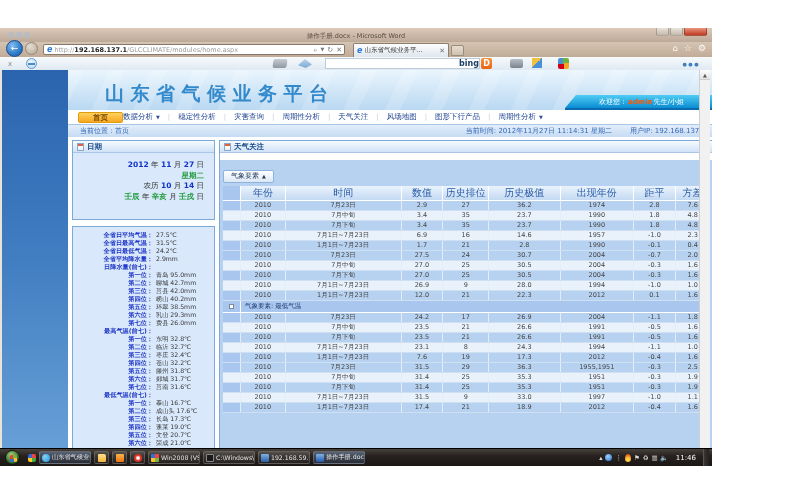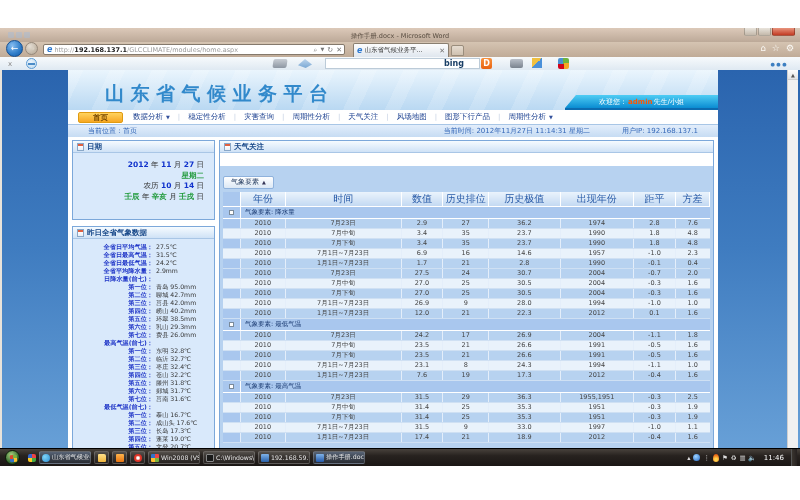--- a/index.html
+++ b/index.html
@@ -1,17 +1,17 @@
 <!DOCTYPE html>
 <html><head>
 <meta charset="utf-8">
 <style>
 *{margin:0;padding:0;box-sizing:border-box}
 body{width:800px;height:500px;position:relative;background:#fff;font-family:"DejaVu Sans","Liberation Sans",sans-serif;overflow:hidden}
-#shot{position:absolute;left:0;top:28px;width:800px;height:438px;overflow:hidden}
+#shot{position:absolute;left:0;top:28px;width:712px;height:438px;overflow:hidden}
 
 #wordbar{position:absolute;left:0;top:0;width:100%;height:14px;background:linear-gradient(#dcc9b9,#bca998)}
 #wordbar .title{position:absolute;left:0;right:0;top:4px;text-align:center;font-size:6.5px;color:#584c40}
 #wordbar .qat{position:absolute;left:8px;top:4px;display:flex;gap:2px}
 #wordbar .qat i{width:6px;height:6px;background:#a8bcd6;border-radius:1px;display:block;opacity:.5}
 .winbtns{position:absolute;right:5px;top:0;display:flex}
 .winbtn{width:13px;height:8px;border:1px solid #80746688;border-top:none;background:linear-gradient(#e9e4dc,#c4b9ab);border-radius:0 0 2px 2px;margin-left:1px}
 .winbtn.close{width:23px;background:linear-gradient(#e8957e,#c23b24);border-color:#6e281a88}
 
 #iebar{position:absolute;left:0;top:14px;width:100%;height:15px;background:linear-gradient(#d5c4b2,#c0ab97)}
@@ -26,65 +26,65 @@
 #tab .x{margin-left:auto;color:#777;font-size:7px}
 #newtab{position:absolute;left:451px;top:3px;width:13px;height:11px;background:linear-gradient(#e6dcd0,#cfc1b0);border:1px solid #9a8d7c;border-radius:2px 2px 0 0}
 #iebar .rights{position:absolute;right:6px;top:1px;display:flex;gap:6px;color:#fbf9f5;font-size:9px}
 
 #favbar{position:absolute;left:0;top:29px;width:100%;height:13px;background:linear-gradient(#f7fafc,#dfe9f2)}
 #favbar .x{position:absolute;left:8px;top:3px;font-size:7px;color:#888}
 #favbar .circ{position:absolute;left:26px;top:1px;width:11px;height:11px;border-radius:50%;background:radial-gradient(circle at 40% 35%,#eaf4fc,#bcd8ee);border:1px solid #5d9bd3}
 #favbar .circ:before{content:"";position:absolute;left:1px;top:4px;width:7px;height:2px;background:#4a8cc8}
 #favbar .mid1{position:absolute;left:273px;top:2px;width:14px;height:9px;background:linear-gradient(#c8cdd4,#8d96a2);border-radius:2px;transform:skewX(-8deg)}
 #favbar .mid2{position:absolute;left:298px;top:2px;width:14px;height:9px;background:linear-gradient(#bcd4ec,#7aa8d4);border-radius:1px;clip-path:polygon(0 70%,50% 0,100% 60%,55% 100%)}
-#favbar .searchbox{position:absolute;left:325px;top:1px;width:155px;height:11px;background:#fff;border:1px solid #bccbd8;display:flex;align-items:center;justify-content:flex-end;padding-right:15px}
+#favbar .searchbox{position:absolute;left:325px;top:1px;width:155px;height:11px;background:#fff;border:1px solid #bccbd8;display:flex;align-items:center;justify-content:flex-end;padding-right:0}
 #favbar .bing{font-size:8px;font-weight:bold;color:#1a3f66}
 #favbar .dbox{position:absolute;left:481px;top:1px;width:11px;height:11px;background:linear-gradient(#f8913c,#e86312);border-radius:2px;color:#fff;font-size:8px;font-weight:bold;text-align:center;line-height:11px}
 #favbar .ico1{position:absolute;left:510px;top:2px;width:13px;height:9px;background:linear-gradient(#b9bfc8,#79828e);border-radius:2px}
 #favbar .ico2{position:absolute;left:532px;top:1px;width:10px;height:10px;background:linear-gradient(135deg,#f0c040 50%,#4a90d9 50%)}
 #favbar .ico3{position:absolute;left:558px;top:1px;width:11px;height:11px;background:conic-gradient(#6db33f 0 25%,#f5a623 0 50%,#d0021b 0 75%,#4a90d2 0);border-radius:2px}
 #favbar .dots{position:absolute;right:12px;top:4px;color:#3d7fc1;font-size:5px;letter-spacing:1.5px}
 
 #viewport{position:absolute;left:0;top:42px;width:100%;height:396px;background:linear-gradient(#2a64ae 0%,#3f7cc0 45%,#6ba3d9 100%);overflow:hidden}
 #viewport .ledge{position:absolute;left:0;top:0;width:2px;height:100%;background:#e9e3da}
 #vscroll{position:absolute;right:2px;top:0;width:11px;height:100%;background:#f1f1f1;border-left:1px solid #cfcfcf}
 #vscroll .arr{width:100%;height:10px;font-size:5px;color:#555;text-align:center;line-height:10px;background:linear-gradient(#fdfdfd,#e3e3e3);border-bottom:1px solid #cfcfcf}
 
 #content{position:absolute;left:68px;top:0;width:650px;height:396px;background:#fff}
 #banner{position:relative;height:40px;background:linear-gradient(180deg,#eaf5fd,#b9d8f2);overflow:hidden}
 #banner .stripes{position:absolute;inset:0;background:repeating-linear-gradient(115deg,rgba(255,255,255,.16) 0 14px,rgba(255,255,255,0) 14px 38px)}
 #banner .title{position:absolute;left:37px;top:11px;font-size:19px;font-weight:bold;color:#3289cb;letter-spacing:6.5px;white-space:nowrap}
 #ribbon{position:absolute;right:0;bottom:2px;width:153px;height:13px;background:linear-gradient(#4fcdf4,#0a8cd2);clip-path:polygon(11px 0,100% 0,100% 100%,0 100%);display:flex;align-items:center;justify-content:center;font-size:7px;color:#fff;white-space:nowrap}
 #ribbon .usr{color:#ff5500;font-weight:bold;margin:16px 1px}
 #ribbon2{position:absolute;right:0;bottom:0;width:153px;height:2px;background:#0c6bb0}
 #nav{position:relative;height:14px;background:#fff;display:flex;align-items:center;font-size:7.5px;color:#1a3f8f;padding-left:10px}
-#nav .home{background:linear-gradient(#ffd35e,#f7a722);border:1px solid #e09b10;border-radius:2px;color:#7a4a00;font-weight:bold;padding:0 14px;height:11px;line-height:10px;margin-right:10px;font-size:7.5px}
+#nav .home{background:linear-gradient(#ffd35e,#f7a722);border:1px solid #e09b10;border-radius:2px;color:#7a4a00;font-weight:bold;padding:0 14px;height:11px;line-height:10px;font-size:7.5px}
 #nav .item{white-space:nowrap}
 #nav .sep{color:#c3cfe2;margin:0 8px;font-size:7px}
 #nav .arr{font-size:5px;color:#33519c;margin-left:3px}
-#crumb{position:relative;height:13px;background:linear-gradient(#e3eefb,#c6dcf3);border-top:1px solid #a8c6e6;display:flex;align-items:center;font-size:7px;color:#3568b8;padding:0 20px}
-#crumb .right{margin-left:auto;display:flex;gap:32px}
+#crumb{position:relative;height:13px;background:linear-gradient(#e3eefb,#c6dcf3);border-top:1px solid #a8c6e6;display:flex;align-items:center;font-size:7px;color:#3568b8;padding:0 12px}
+#crumb .right{margin-left:auto;display:flex;gap:18px}
 #pagebody{position:relative;height:329px;background:#fff;display:flex;padding:3px 4px 0 4px;gap:4px;overflow:hidden}
 #sidebar{width:143px;flex:none}
 .panel{border:1px solid #7ca8da;background:#fff}
 .phead{height:12px;background:linear-gradient(#f6fbff,#cfe2f6);border-bottom:1px solid #a9c6e6;display:flex;align-items:center;font-size:7.5px;font-weight:bold;color:#1a4a8a;padding:0 4px;gap:3px}
 .picon{width:7px;height:8px;background:linear-gradient(#fff 30%,#e8eef6);border:1px solid #8aa8c8;position:relative;flex:none}
 .picon:before{content:"";position:absolute;left:0;top:0;right:0;height:2px;background:#e06040}
 .pbody{background:#d9e9fb}
 #datebody{height:66px;padding:7px 10px 0 0;font-size:7.5px;color:#333;text-align:right;line-height:10.5px}
 #datebody .n{color:#1133cc;font-weight:bold}
 #datebody .g{color:#1f9a3a;font-weight:bold}
 #sidegap{height:6px}
 #wxbody{padding:4px 2px 2px 2px;font-size:6.2px;color:#333}
 #wxbody .row{display:flex;line-height:8px;height:8px}
 #wxbody .lbl{width:78px;text-align:right;color:#2238c8;font-weight:bold;flex:none;white-space:nowrap}
 #wxbody .val{padding-left:3px;white-space:nowrap}
 #main{flex:1;display:flex;flex-direction:column}
 #mainpanel{border:1px solid #7ca8da;background:#fff;height:100%}
-#mainbody{background:#b7d2f0;margin-top:13px;height:calc(100% - 15px);padding:3px}
+#mainbody{background:#b7d2f0;margin-top:7px;height:calc(100% - 15px);padding:3px}
 #filterbtn{display:inline-flex;align-items:center;gap:3px;background:linear-gradient(#ffffff,#dce8f5);border:1px solid #8fb2dc;border-radius:2px;font-size:7px;color:#223a5e;padding:2px 7px;height:13px;margin-top:1px}
 #filterbtn .arr{font-size:5px;color:#335}
 #wxtable{width:100%;border-collapse:collapse;margin-top:3px;font-size:6.5px;table-layout:fixed}
 #wxtable th{height:12px;background:linear-gradient(#eaf3fc,#c3d9f2);color:#2a5ca8;font-weight:normal;border-right:1px solid #fff;border-bottom:1px solid #fff;overflow:hidden;white-space:nowrap;font-size:10px}
 #wxtable td{text-align:center;color:#444;overflow:hidden;white-space:nowrap}
 #wxtable .gut{background:#a9c7ee;border-bottom:1px solid #fff;border-right:1px solid #fff}
 #wxtable tr.grp td.glabel{background:#a9c7ee;color:#13336b;text-align:left;padding-left:4px;height:12px;border-bottom:1px solid #fff}
 #wxtable tr.data td{height:10px;border-bottom:1px solid #cfe0f3;border-right:1px solid #e4eefa}
 #wxtable tr.data.alt td{background:#e9f2fb}
 #wxtable tr.data td:last-child{border-right:none}
@@ -223,24 +223,20 @@
               </div>
             <div class="pbody" id="datebody">
                 <div><span class="n">2012</span><span> 年 </span><span class="n">11</span><span> 月 </span><span class="n">27</span><span> 日</span></div>
                 <div><span class="g">星期二</span></div>
                 <div><span>农历 </span><span class="n">10</span><span> 月 </span><span class="n">14</span><span> 日</span></div>
                 <div><span class="g">壬辰</span><span> 年 </span><span class="g">辛亥</span><span> 月 </span><span class="g">壬戌</span><span> 日</span></div>
               </div>
           </div>
           <div id="sidegap"></div>
           <div class="panel">
-            <div class="phead">
-                <span class="picon"></span>
-                <span>昨日全省气象数据</span>
-              </div>
             <div class="pbody" id="wxbody">
                 <div class="row">
                   <span class="lbl">全省日平均气温：</span>
                   <span class="val">27.5℃</span>
                 </div>
                 <div class="row">
                   <span class="lbl">全省日最高气温：</span>
                   <span class="val">31.5℃</span>
                 </div>
                 <div class="row">
@@ -376,24 +372,20 @@
                       <th>时间</th>
                       <th>数值</th>
                       <th>历史排位</th>
                       <th>历史极值</th>
                       <th>出现年份</th>
                       <th>距平</th>
                       <th>方差</th>
                     </tr>
                   </thead>
                 <tbody id="tbody">
-                    <tr class="grp">
-                      <td class="gut"><span class="cb"></span></td>
-                      <td class="glabel" colspan="8">气象要素: 降水量</td>
-                    </tr>
                     <tr class="data">
                       <td class="gut"></td>
                       <td>2010</td>
                       <td>7月23日</td>
                       <td>2.9</td>
                       <td>27</td>
                       <td>36.2</td>
                       <td>1974</td>
                       <td>2.8</td>
                       <td>7.6</td>
@@ -548,24 +540,20 @@
                     <tr class="data">
                       <td class="gut"></td>
                       <td>2010</td>
                       <td>1月1日~7月23日</td>
                       <td>7.6</td>
                       <td>19</td>
                       <td>17.3</td>
                       <td>2012</td>
                       <td>-0.4</td>
                       <td>1.6</td>
-                    </tr>
-                    <tr class="grp">
-                      <td class="gut"><span class="cb"></span></td>
-                      <td class="glabel" colspan="8">气象要素: 最高气温</td>
                     </tr>
                     <tr class="data">
                       <td class="gut"></td>
                       <td>2010</td>
                       <td>7月23日</td>
                       <td>31.5</td>
                       <td>29</td>
                       <td>36.3</td>
                       <td>1955,1951</td>
                       <td>-0.3</td>

